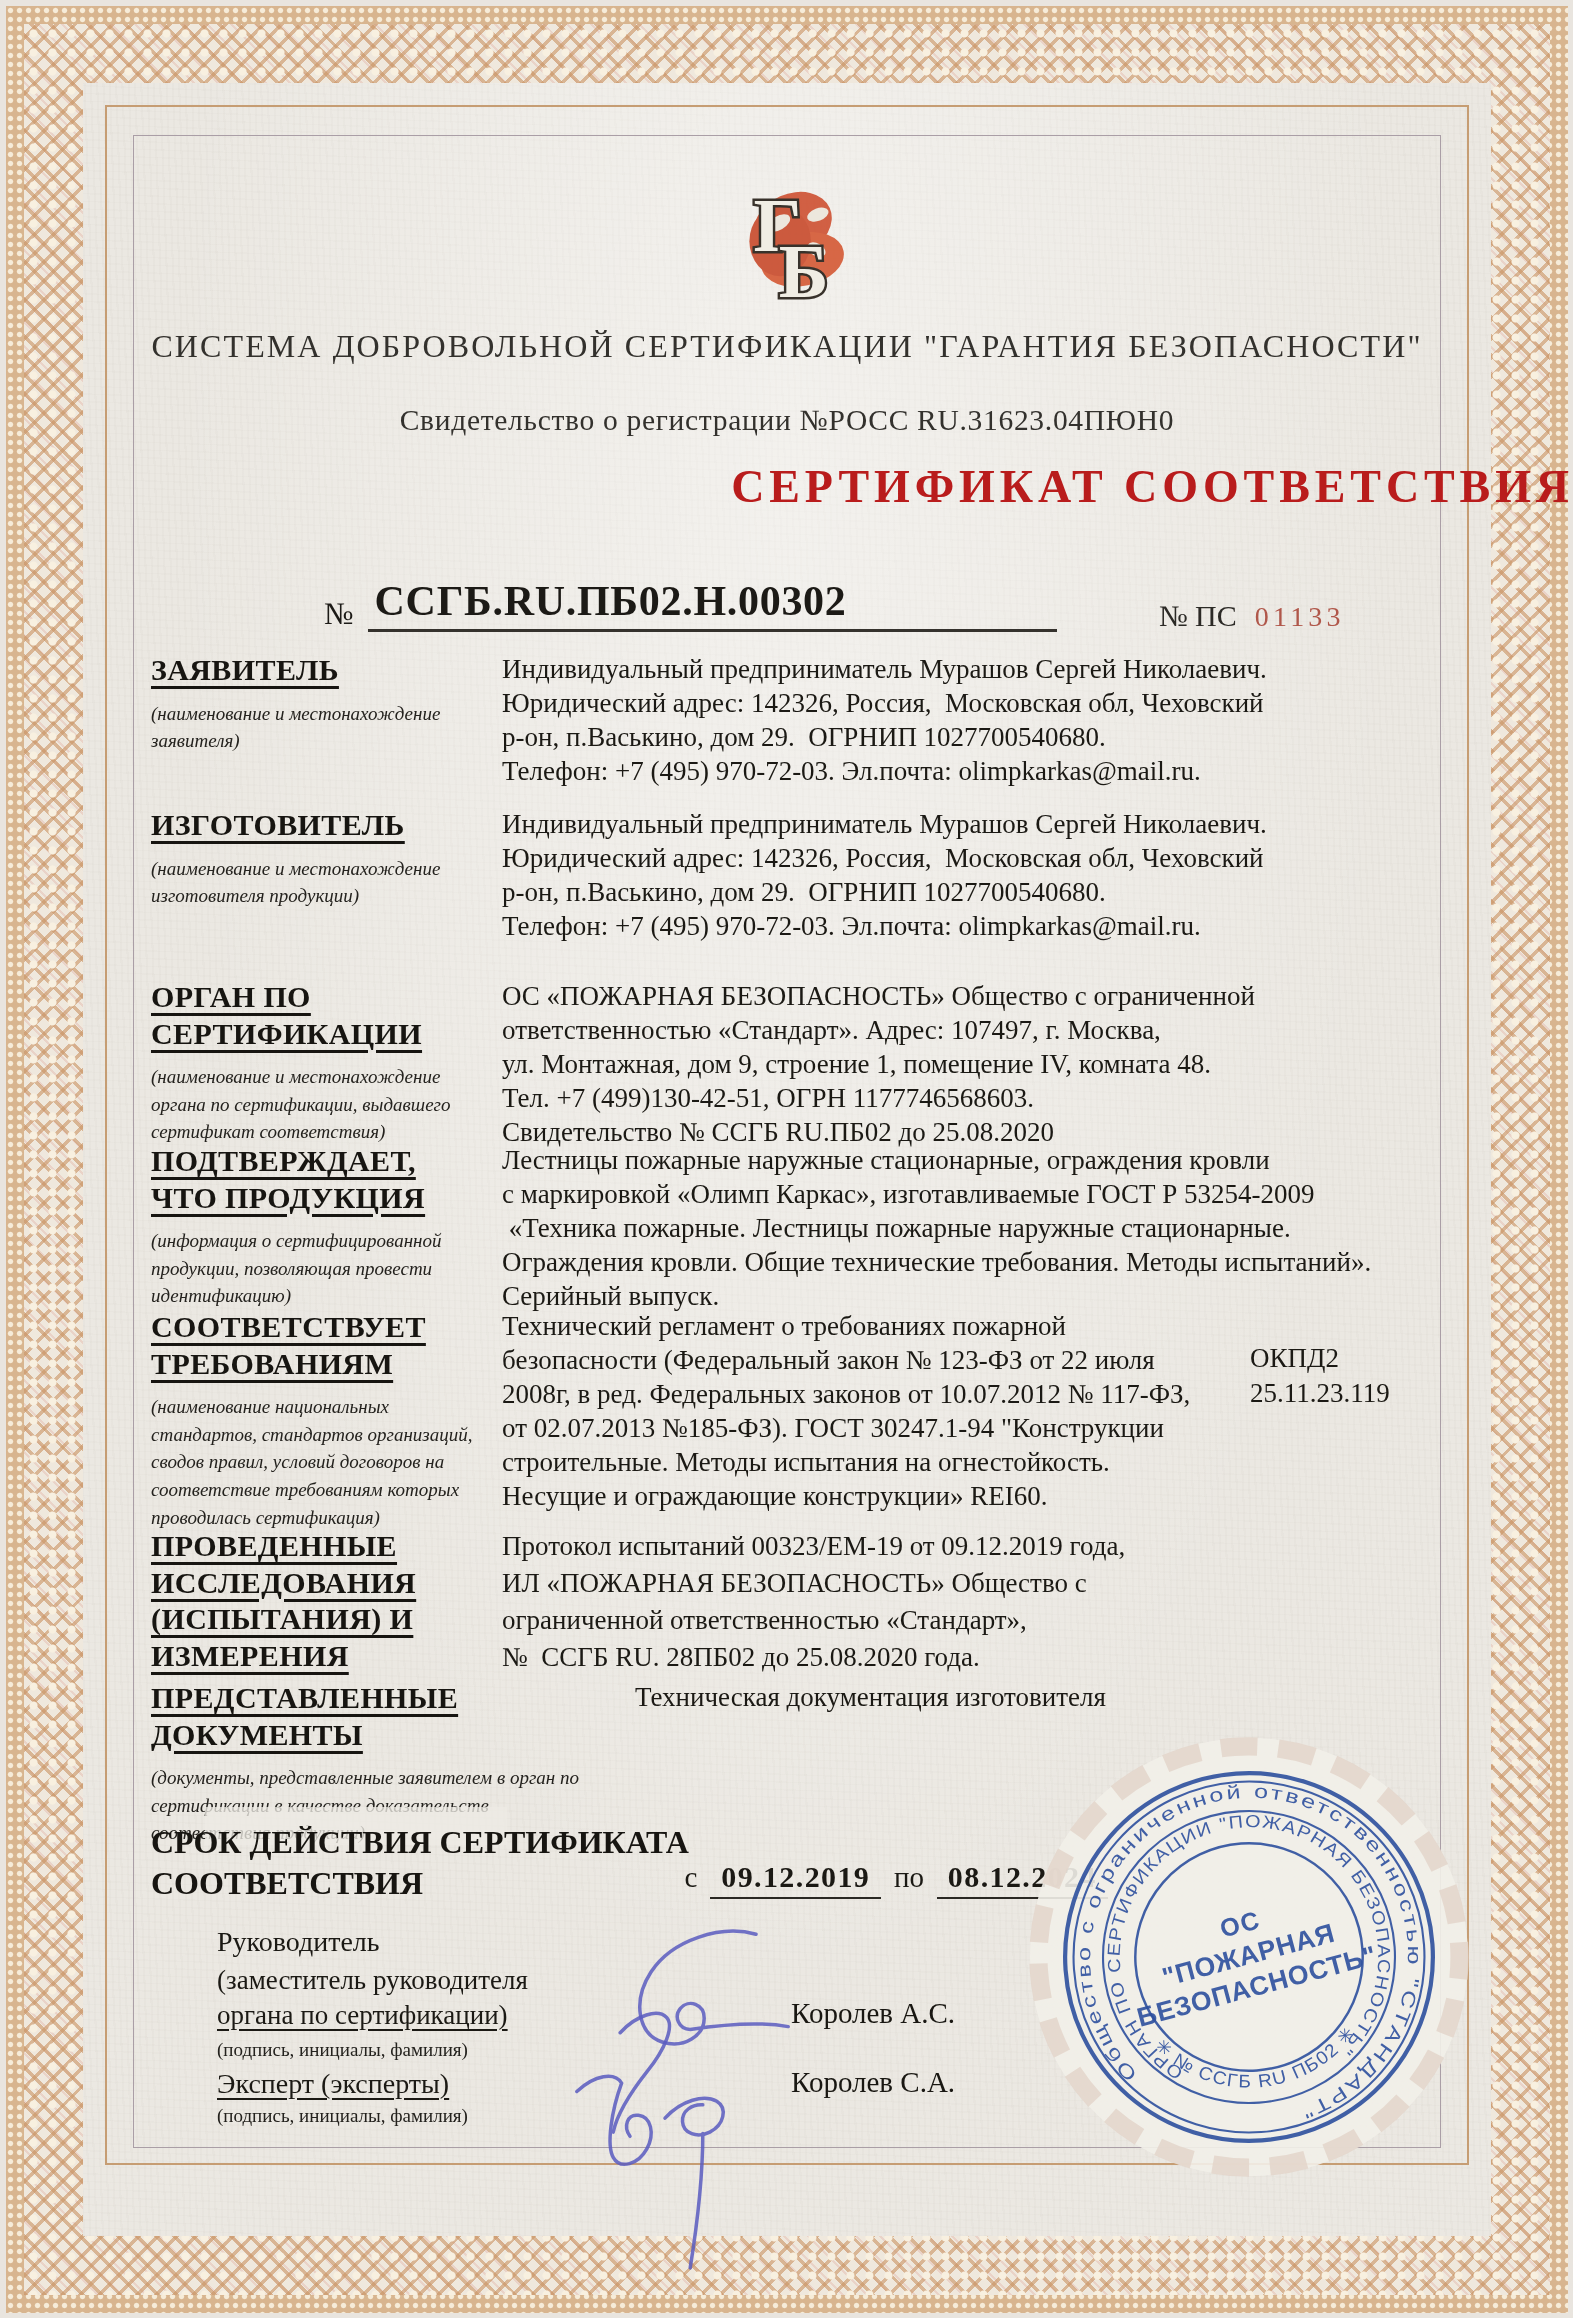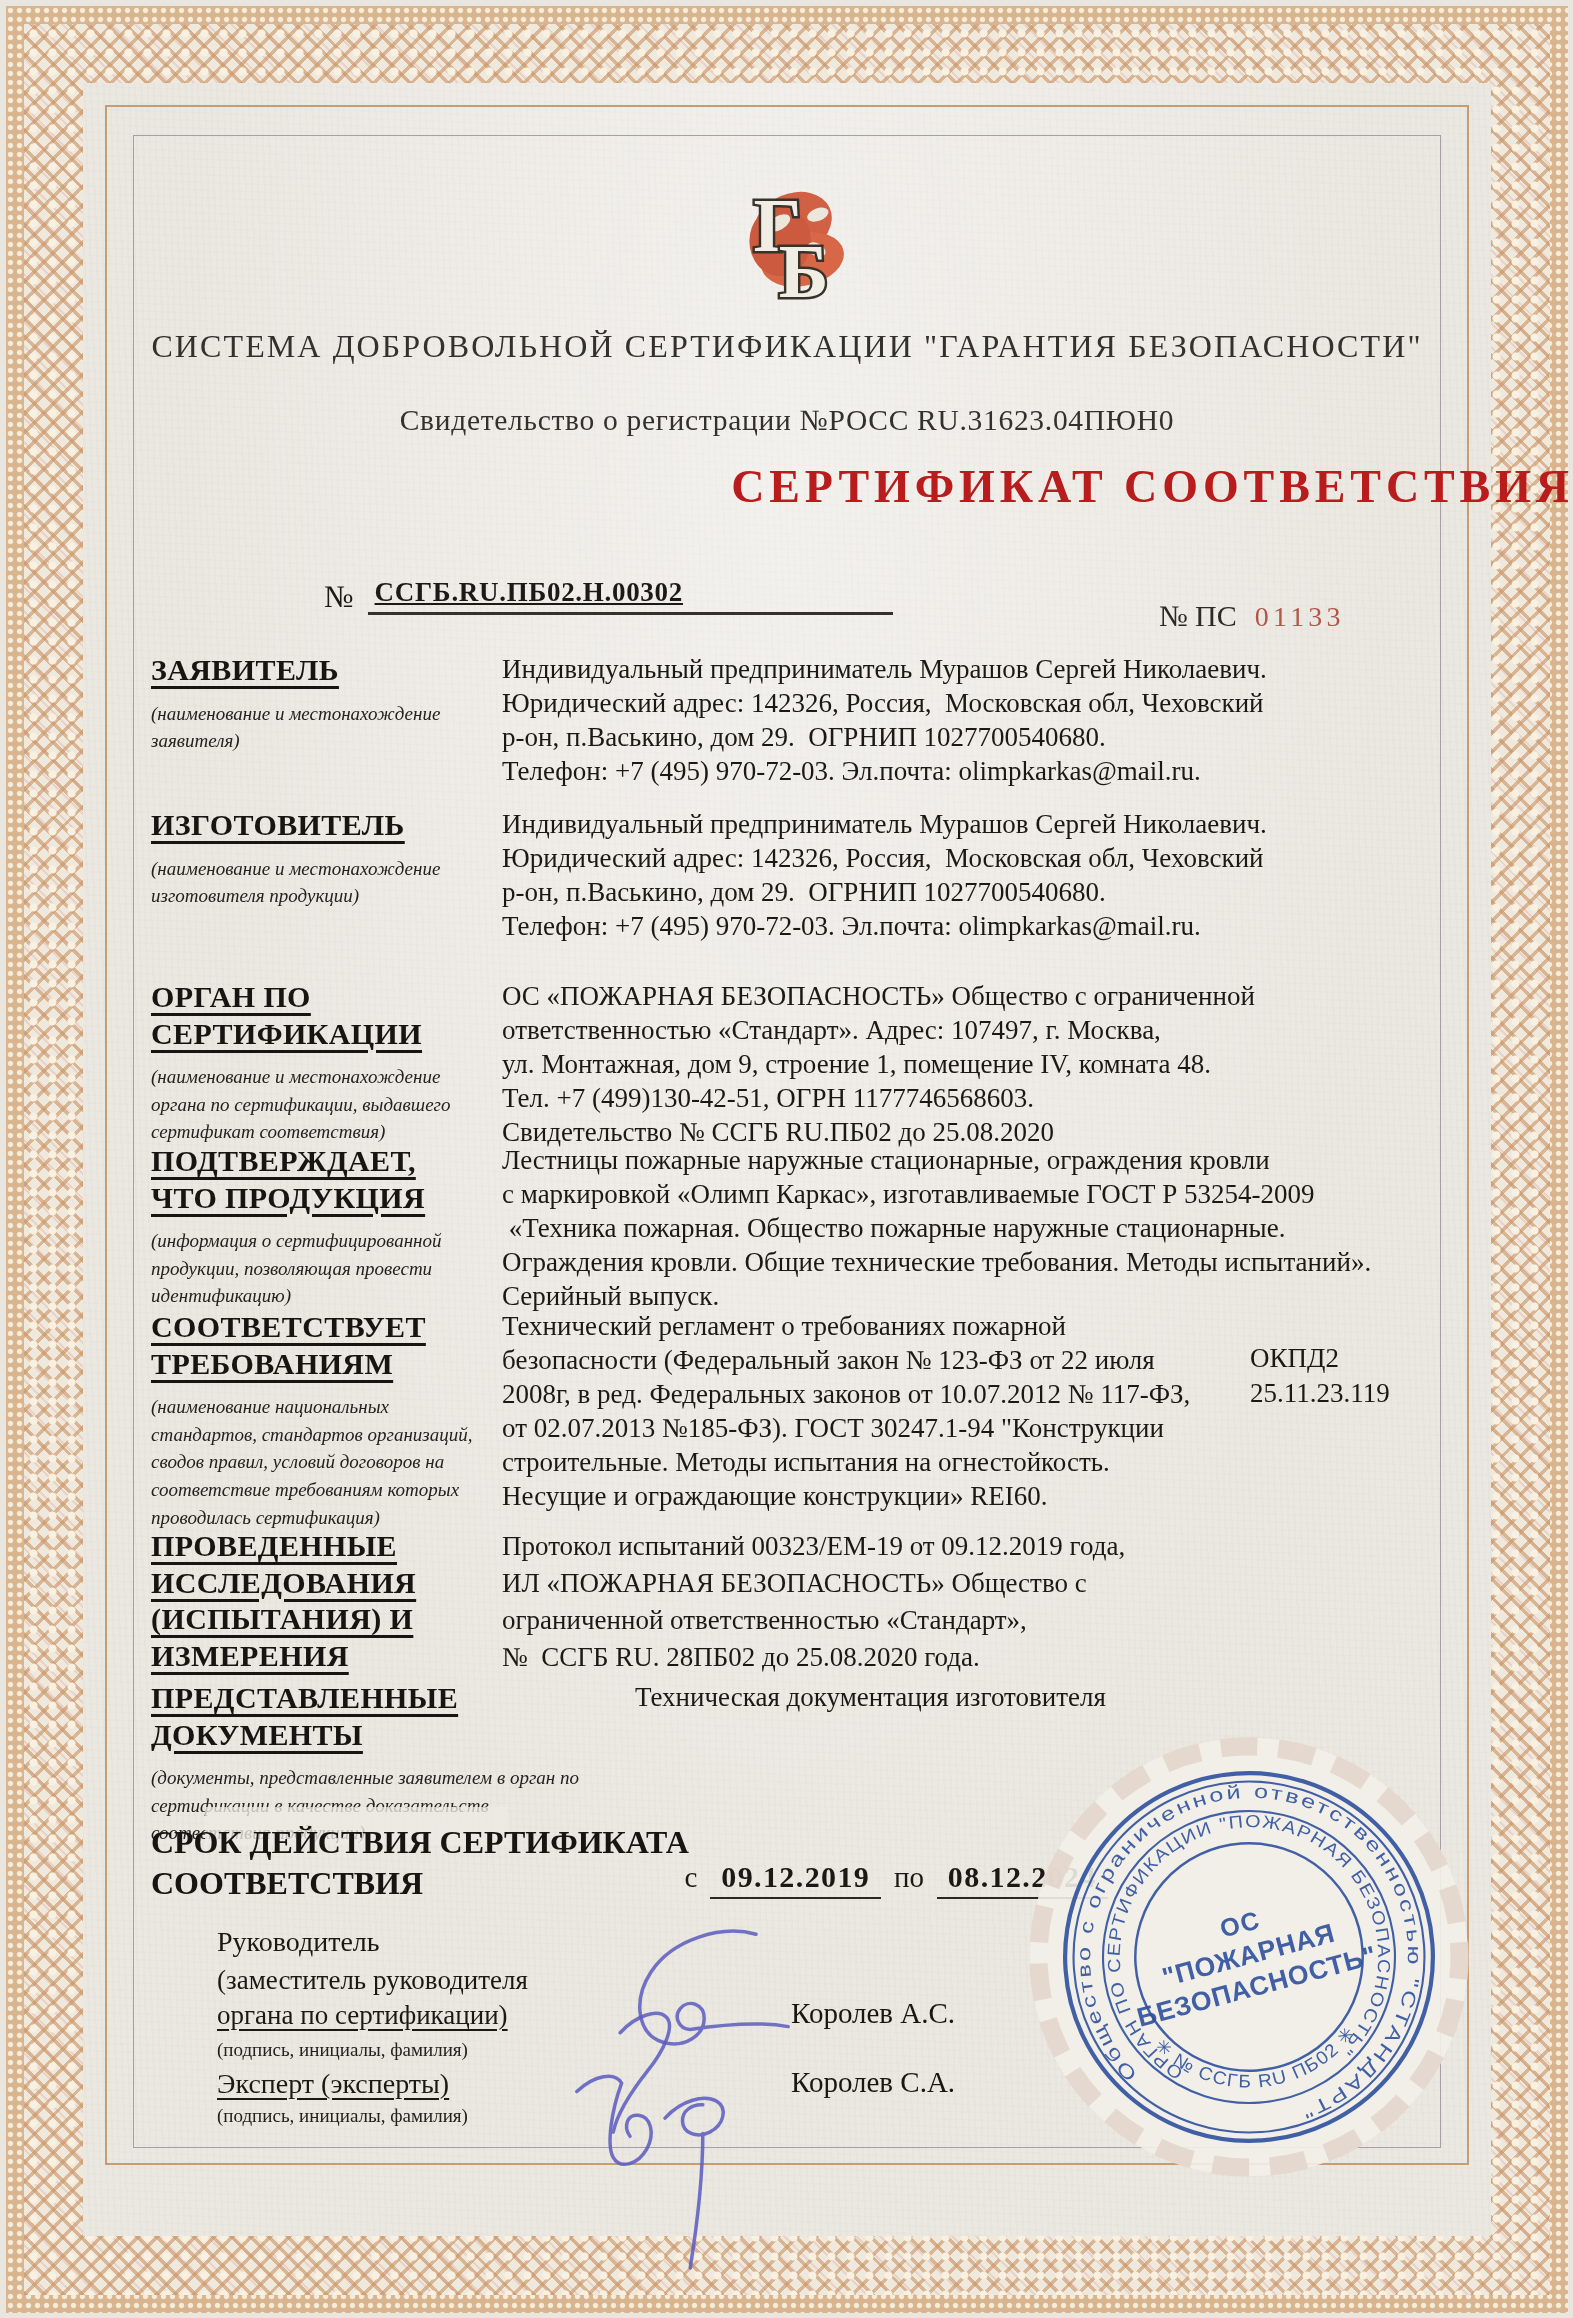--- a/index.html
+++ b/index.html
@@ -32,22 +32,22 @@
   
   .logo{position:absolute;left:734px;top:174px;width:123px;height:133px;}
   .sysline{position:absolute;left:0;width:100%;top:328px;text-align:center;
     font-size:32px;letter-spacing:2.1px;color:#33312d;}
   .regline{position:absolute;left:0;width:100%;top:372px;text-align:center;
     font-size:29.5px;letter-spacing:0.7px;color:#33312d;margin-top:32px;}
   .title{position:absolute;left:0;width:100%;top:460px;text-align:right;
     font-size:46px;font-weight:bold;letter-spacing:4.9px;color:#b91c1c;}
   .numrow{position:absolute;left:324px;top:577px;display:flex;align-items:flex-end;}
   .numsign{font-size:31px;padding-right:14px;}
-  .numval{font-size:27px;font-weight:bold;letter-spacing:0.7px;
-    border-bottom:3.5px solid #35322d;padding:0 210px 4.2px 7px;text-decoration:underline;}
+  .numval{font-size:42px;font-weight:bold;letter-spacing:0.7px;
+    border-bottom:3.5px solid #35322d;padding:0 210px 4.2px 7px;}
   .pswrap{position:absolute;left:1119px;top:599px;display:flex;align-items:baseline;margin-left:40px;}
   .pslabel{font-size:30px;color:#2c2a26;}
   .psnum{font-size:28px;letter-spacing:4.2px;color:#b0574a;padding-left:18px;font-family:Liberation Serif, serif;}
   
   .row{position:absolute;left:151px;width:1341px;display:flex;}
   .lbl{flex:0 0 351px;box-sizing:border-box;padding-right:17px;}
   .h{font-size:30px;font-weight:bold;line-height:1.22;letter-spacing:0.4px;color:#171511;
      text-decoration:underline;text-decoration-thickness:2.8px;text-underline-offset:5.6px;}
   .sub{font-size:19px;line-height:1.45;margin-top:11.2px;color:#24221e;font-style:italic;}
   .cnt{flex:1;}
@@ -156,21 +156,21 @@
   </div>
 
   <div class="row" style="top:1143px">
     <div class="lbl">
       <div class="h">ПОДТВЕРЖДАЕТ, ЧТО ПРОДУКЦИЯ</div>
       <div class="sub">(информация о сертифицированной продукции, позволяющая провести идентификацию)</div>
     </div>
     <div class="cnt">
       <div class="ln">Лестницы пожарные наружные стационарные, ограждения кровли</div>
       <div class="ln">с маркировкой «Олимп Каркас», изготавливаемые ГОСТ Р 53254-2009</div>
-      <div class="ln"> «Техника пожарная. Общество пожарные наружные стационарные.</div>
+      <div class="ln"> «Техника пожарные. Лестницы пожарные наружные стационарные.</div>
       <div class="ln">Ограждения кровли. Общие технические требования. Методы испытаний».</div>
       <div class="ln">Серийный выпуск.</div>
     </div>
   </div>
 
   <div class="row" style="top:1309px">
     <div class="lbl">
       <div class="h">СООТВЕТСТВУЕТ ТРЕБОВАНИЯМ</div>
       <div class="sub">(наименование национальных стандартов, стандартов организаций, сводов правил, условий договоров на соответствие требованиям которых проводилась сертификация)</div>
     </div>

